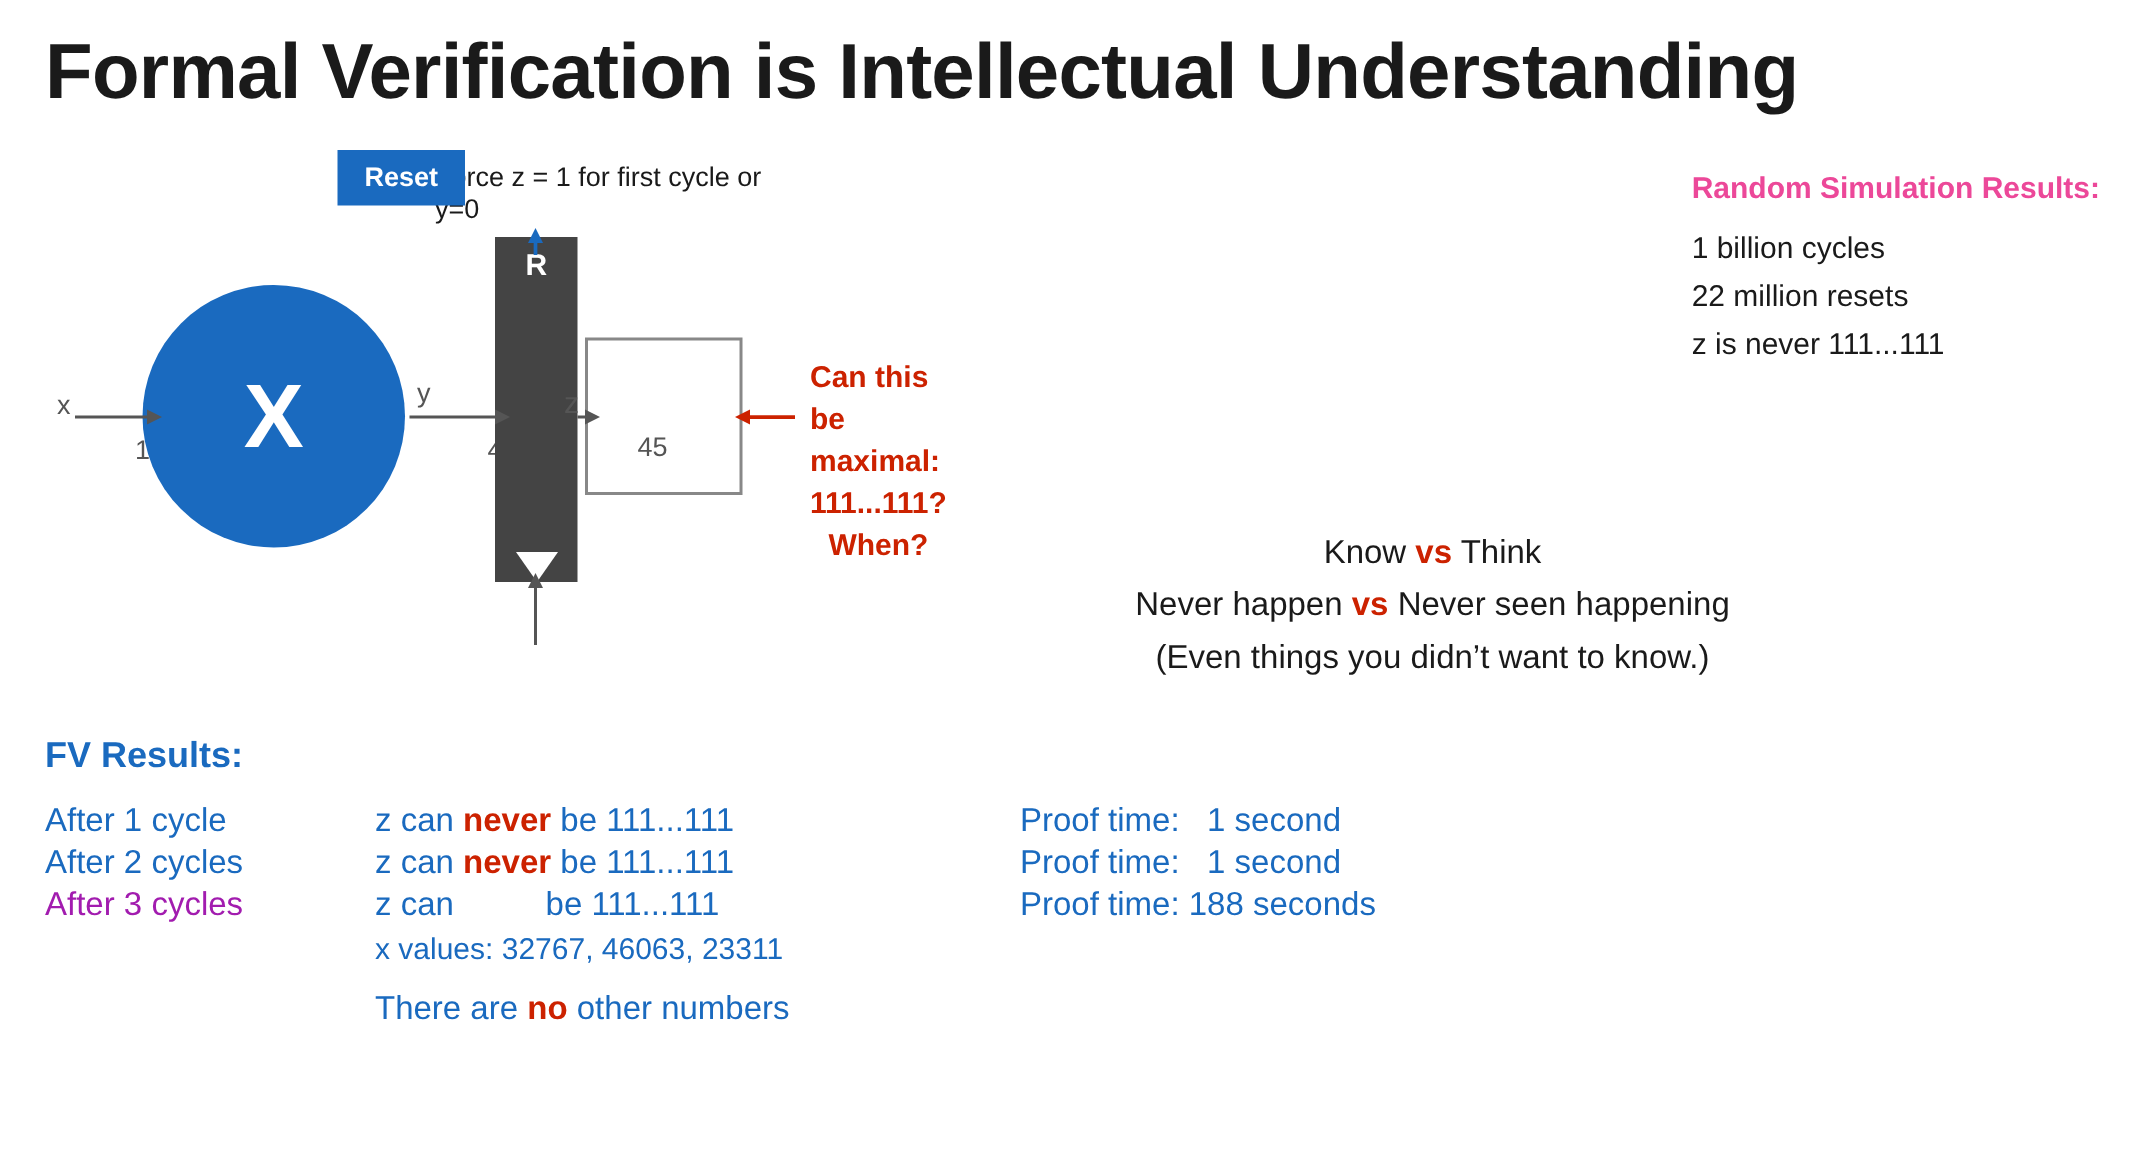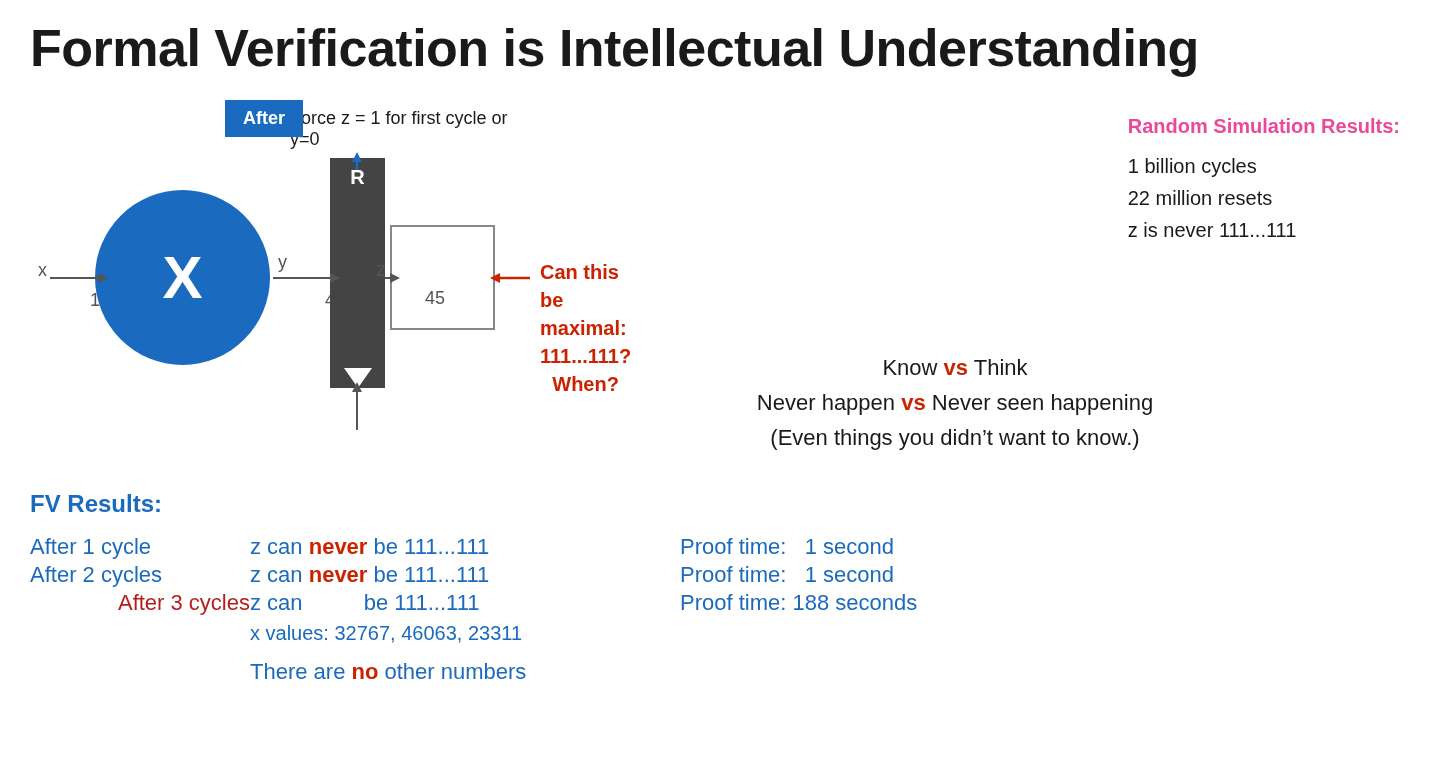--- a/index.html
+++ b/index.html
@@ -164,21 +164,20 @@
     }
 
     .maximal-text {
       position: absolute;
       top: 148px;
       left: 510px;
       font-size: 20px;
       color: #cc2200;
       font-weight: 600;
       line-height: 1.4;
-      margin-top: 20px;
     }
 
     .simulation-results {
       position: absolute;
       top: 115px;
       right: 30px;
       text-align: left;
     }
 
     .sim-title {
@@ -253,21 +252,21 @@
 
 <div class="simulation-results">
   <div class="sim-title">Random Simulation Results:</div>
   <div class="sim-item">1 billion cycles</div>
   <div class="sim-item">22 million resets</div>
   <div class="sim-item">z is never 111...111</div>
 </div>
 
 <div class="diagram-section" style="position:absolute; top:90px; left:30px;">
 
-  <div class="reset-btn">After</div>
+  <div class="reset-btn">Reset</div>
 
   <div class="force-label">Force z = 1 for first cycle or y=0</div>
 
   <div class="x-label">x</div>
   <div class="x-value">16</div>
 
   <div class="circle-x">
     <span class="circle-x-label">X</span>
   </div>
 
@@ -340,21 +339,21 @@
     <div style="width:220px; font-size:22px; color:#1a6abf;">After 2 cycles</div>
     <div style="width:430px; font-size:22px; color:#1a6abf;">
       <span>z can </span><span class="never-red">never</span><span> be 111...111</span>
     </div>
     <div style="font-size:22px; color:#1a6abf;">
       <span>Proof time:</span>&nbsp;&nbsp;&nbsp;<span>1 second</span>
     </div>
   </div>
 
   <div style="display:flex; align-items:baseline; margin-bottom:6px;">
-    <div style="width:220px; font-size:22px; color:#b91c1c;text-align:right;">After 3 cycles</div>
+    <div style="width:220px; font-size:22px; color:#a21caf;">After 3 cycles</div>
     <div style="width:430px; font-size:22px; color:#1a6abf;">
       z can &nbsp;&nbsp;&nbsp;&nbsp;&nbsp;&nbsp;&nbsp;&nbsp; be 111...111
     </div>
     <div style="font-size:22px; color:#1a6abf;">
       <span>Proof time:</span>&nbsp;<span>188 seconds</span>
     </div>
   </div>
 
   <div style="display:flex; margin-bottom:14px;">
     <div style="width:220px;"></div>

